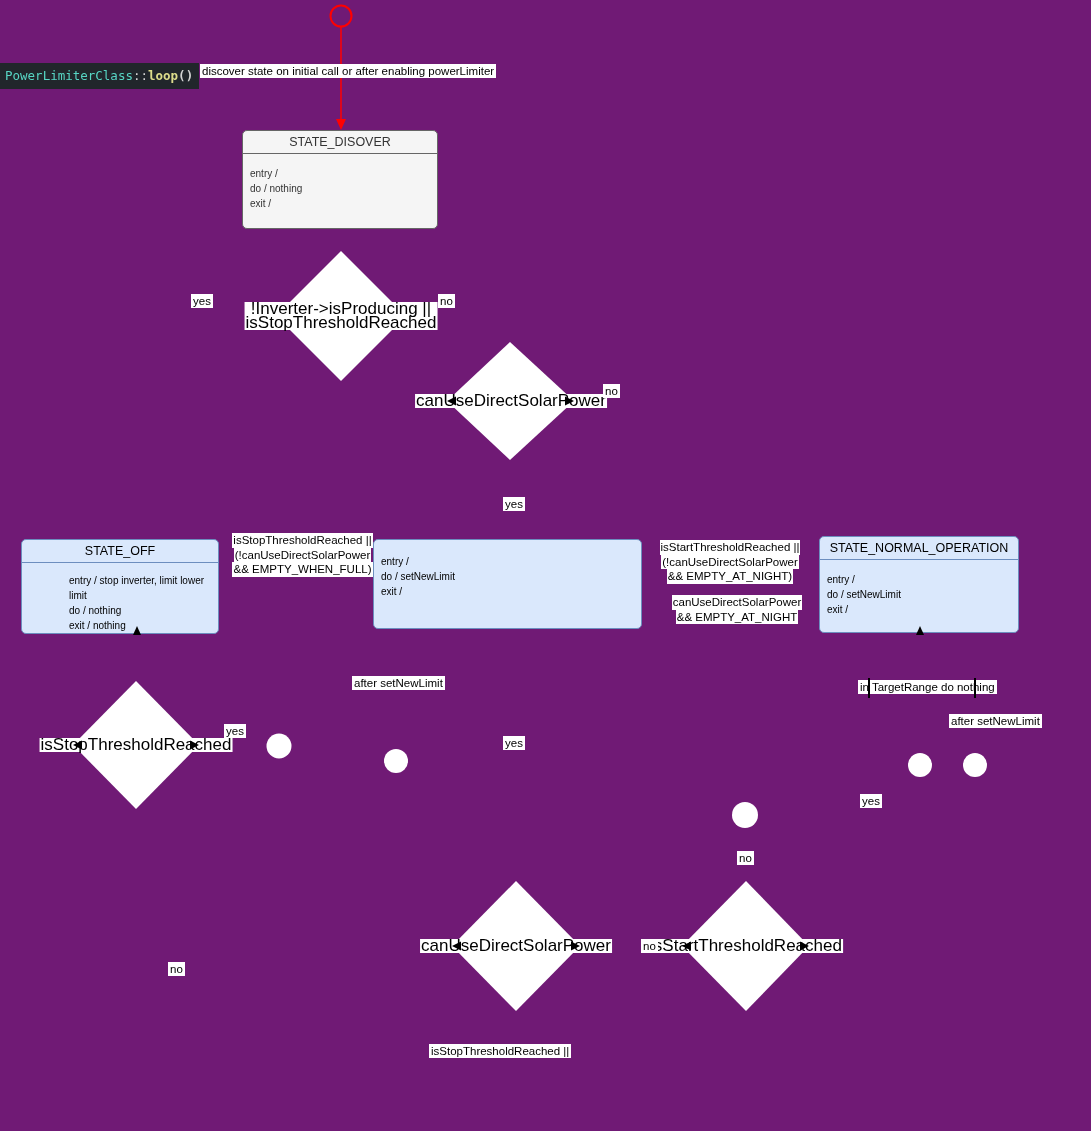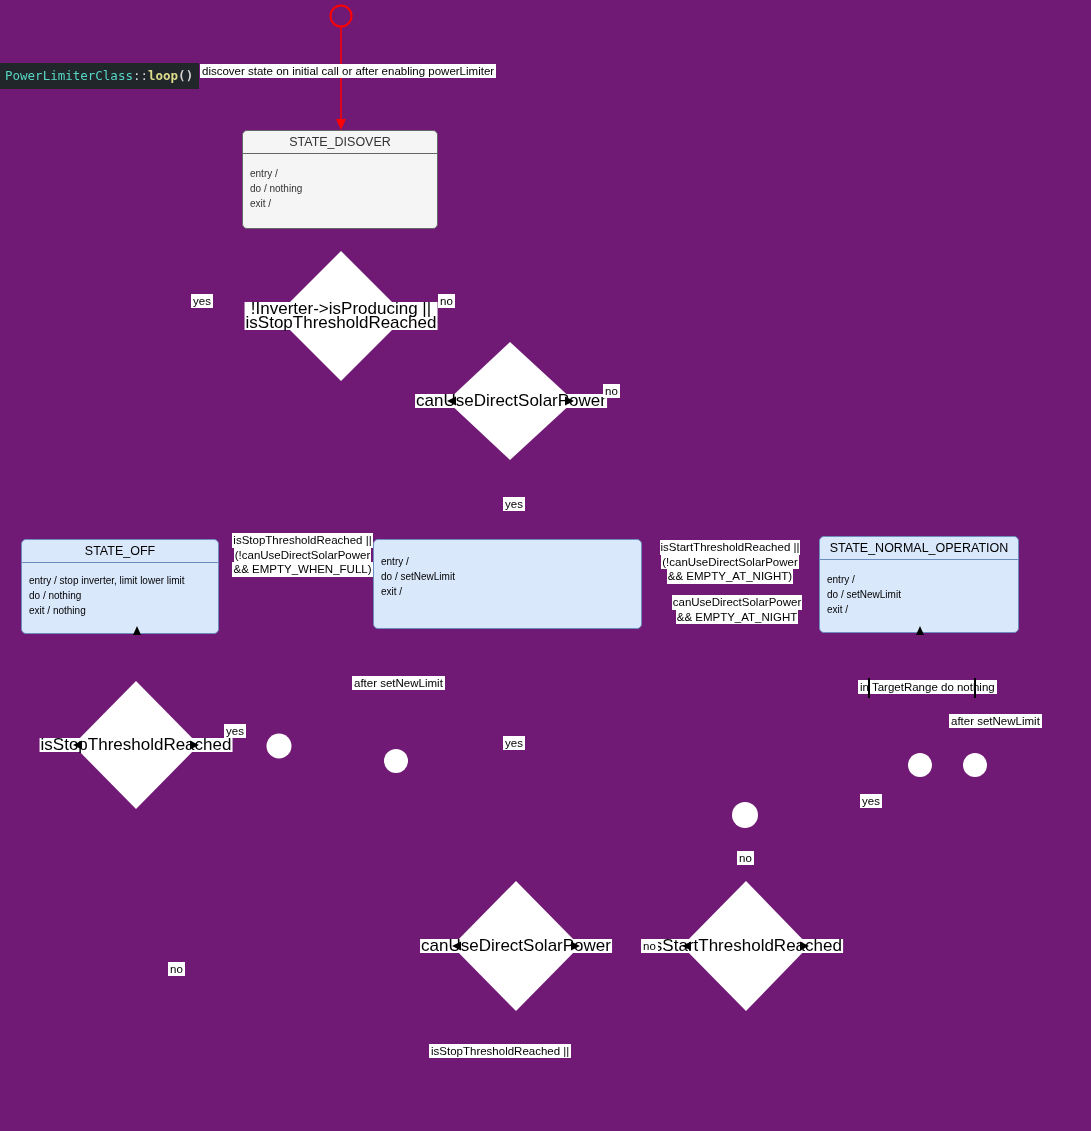--- a/index.html
+++ b/index.html
@@ -69,21 +69,21 @@
     <div class="title">STATE_DISOVER</div>
     <div class="body">
       <div>entry /</div>
       <div>do / nothing</div>
       <div>exit /</div>
     </div>
   </div>
 
   <div class="state blue" style="left:21px;top:539px;width:198px;height:95px;">
     <div class="title">STATE_OFF</div>
-    <div class="body" style="padding-top:10px;">
+    <div class="body" style="padding-top:10px;margin-left:40px;">
       <div>entry / stop inverter, limit lower limit</div>
       <div>do / nothing</div>
       <div>exit / nothing</div>
     </div>
   </div>
 
   <div class="state blue" style="left:373px;top:539px;width:269px;height:90px;">
     <div class="body" style="padding-top:14px;">
       <div>entry /</div>
       <div>do / setNewLimit</div>

